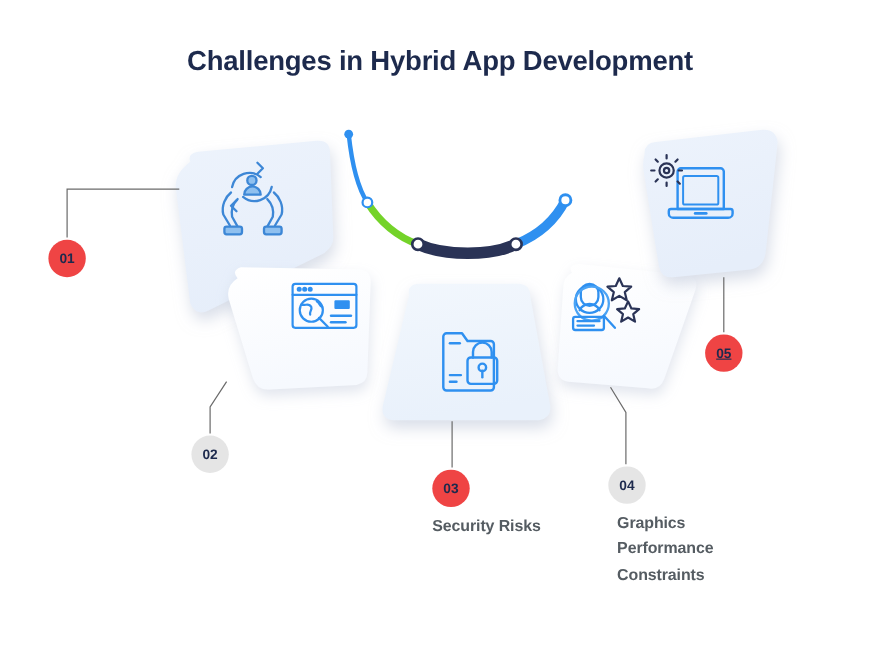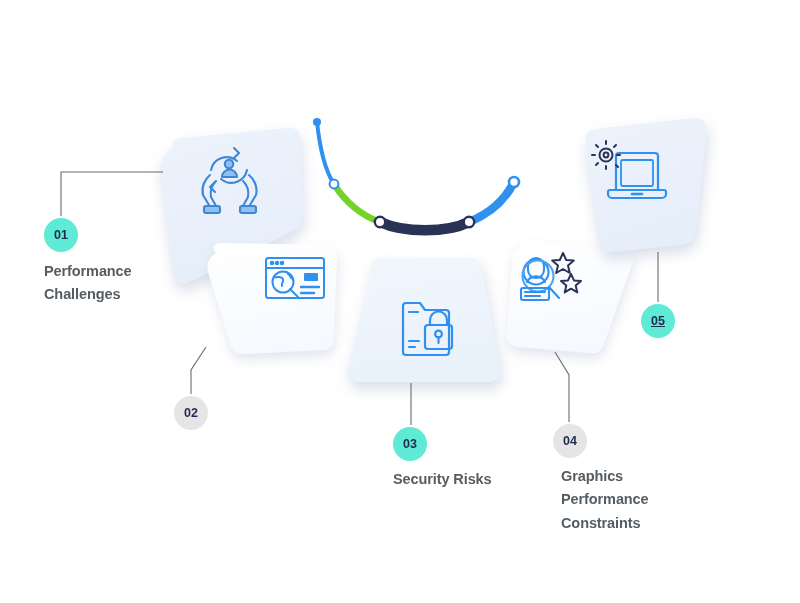--- a/index.html
+++ b/index.html
@@ -40,21 +40,21 @@
     width: 34px;
     height: 34px;
     border-radius: 50%;
     display: flex;
     align-items: center;
     justify-content: center;
     font-size: 12.5px;
     font-weight: 600;
     color: #1d2a4d;
   }
-  .badge.blue  { background: #5eead4; }
+  .badge.blue  { background: #ef4444; }
   .badge.green { background: #e5e5e5; }
 
   .itemlabel {
     position: absolute;
     font-size: 14.5px;
     font-weight: bold;
     color: #555c62;
     line-height: 1.62;
     letter-spacing: -0.1px;
   }
@@ -67,20 +67,21 @@
   #b4 { left: 553px; top: 424px; }
   #l4 { left: 561px; top: 465px; width: 140px; }
   #b5 { left: 641px; top: 304px; text-decoration: underline; }
   #l5 { left: 641px; top: 346px; width: 130px; }
 </style>
 </head>
 <body>
 
 <div id="canvas">
 
+  <div id="title">Challenges in Hybrid App Development</div>
 
   <svg id="stage" viewBox="0 0 800 603">
     <defs>
       <filter id="softshadow" x="-40%" y="-40%" width="180%" height="180%">
         <feDropShadow dx="2" dy="7" stdDeviation="7" flood-color="#b9c3d6" flood-opacity="0.55"></feDropShadow>
       </filter>
       <filter id="softshadow2" x="-40%" y="-40%" width="180%" height="180%">
         <feDropShadow dx="1" dy="6" stdDeviation="6" flood-color="#b9c3d6" flood-opacity="0.42"></feDropShadow>
       </filter>
       <linearGradient id="petalTint" x1="0" y1="0" x2="0.3" y2="1">
@@ -209,21 +210,20 @@
     <g stroke="#6b6b6b" stroke-width="1.1" fill="none">
       <path d="M163,172 L 61,172 L 61,216"></path>
       <path d="M206,347 L 191,370 L 191,394"></path>
       <path d="M411,383 L 411,425"></path>
       <path d="M555,352 L 569,375 L 569,422"></path>
       <path d="M658,252 L 658,302"></path>
     </g>
   </svg>
 
   <div class="badge blue" id="b1">01</div>
-  <div class="itemlabel" id="l1">Performance Challenges</div>
 
   <div class="badge green" id="b2">02</div>
 
   <div class="badge blue" id="b3">03</div>
   <div class="itemlabel" id="l3">Security Risks</div>
 
   <div class="badge green" id="b4">04</div>
   <div class="itemlabel" id="l4">Graphics Performance Constraints</div>
 
   <div class="badge blue" id="b5">05</div>

